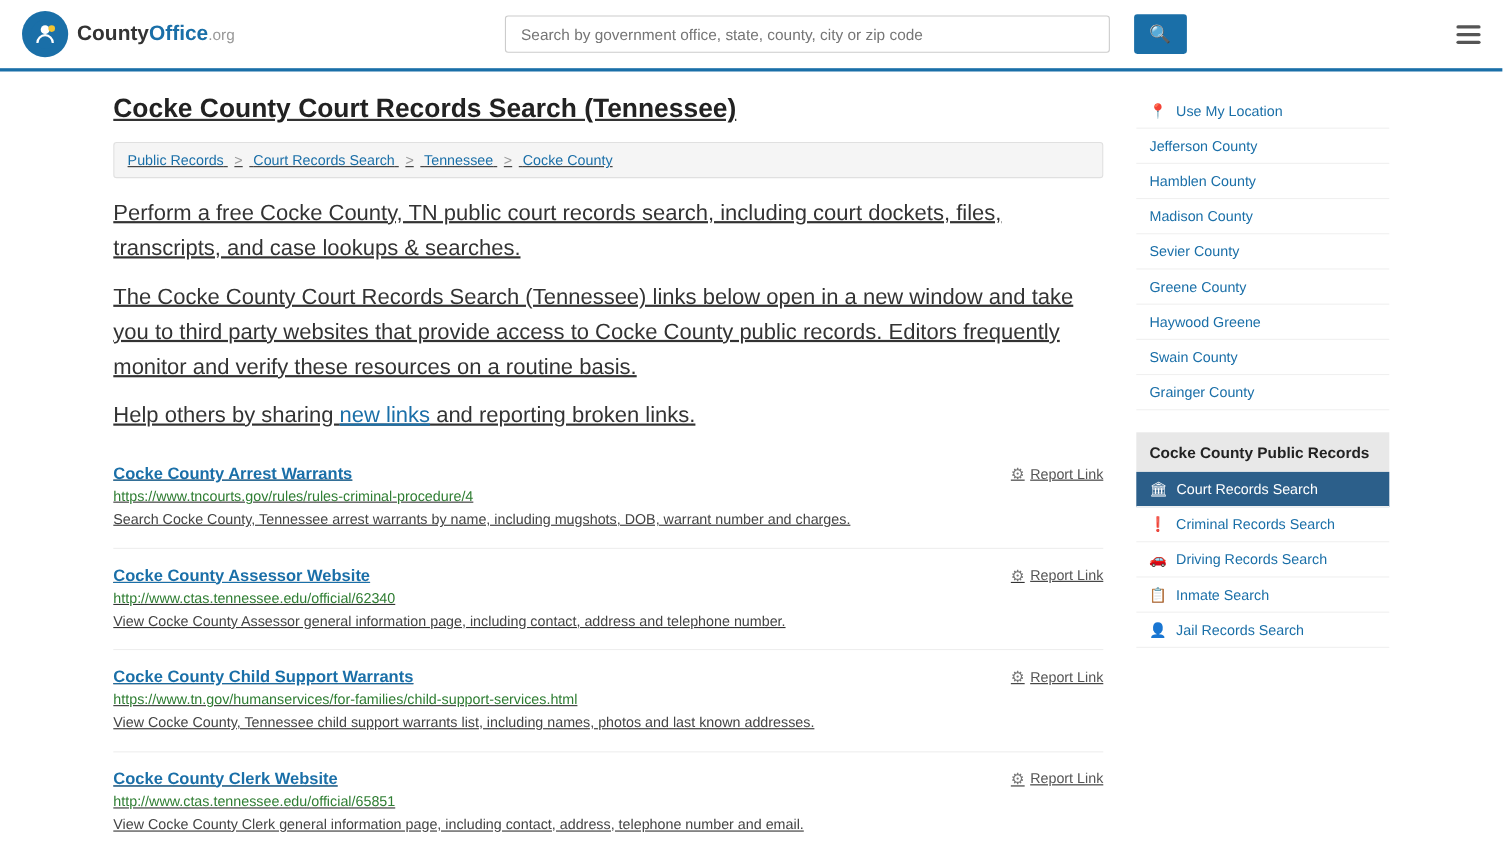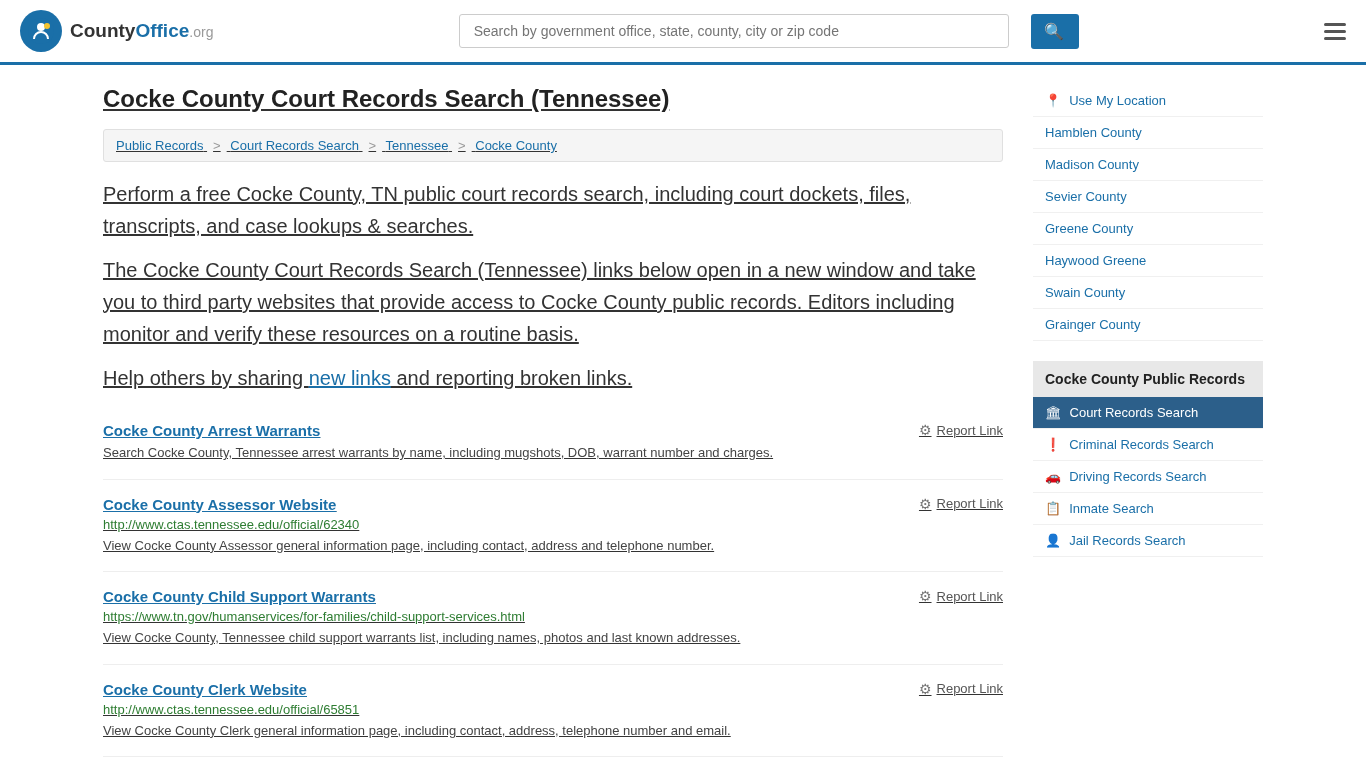--- a/index.html
+++ b/index.html
@@ -246,34 +246,35 @@
       <a href="#">Public Records</a>
       <span class="sep">&gt;</span>
       <a href="#">Court Records Search</a>
       <span class="sep">&gt;</span>
       <a href="#">Tennessee</a>
       <span class="sep">&gt;</span>
       <a href="#">Cocke County</a>
     </div>
 
     <p class="description">Perform a free Cocke County, TN public court records search, including court dockets, files, transcripts, and case lookups &amp; searches.</p>
-    <p class="description">The Cocke County Court Records Search (Tennessee) links below open in a new window and take you to third party websites that provide access to Cocke County public records. Editors including monitor and verify these resources on a routine basis.</p>
+    <p class="description">The Cocke County Court Records Search (Tennessee) links below open in a new window and take you to third party websites that provide access to Cocke County public records. Editors frequently monitor and verify these resources on a routine basis.</p>
     <p class="description">
       <span>Help others by sharing </span><a href="#">new links</a><span> and reporting broken links.</span>
     </p>
 
     <div id="records-container">
         <div class="record-item">
     <div class="record-header">
       <a class="record-title" href="#">Cocke County Arrest Warrants</a>
       <div class="report-link">
         <span class="report-icon">⚙</span>
         <span>Report Link</span>
       </div>
     </div>
+    <div class="record-url">https://www.tncourts.gov/rules/rules-criminal-procedure/4</div>
     <div class="record-desc">Search Cocke County, Tennessee arrest warrants by name, including mugshots, DOB, warrant number and charges.</div>
   </div>
         <div class="record-item">
     <div class="record-header">
       <a class="record-title" href="#">Cocke County Assessor Website</a>
       <div class="report-link">
         <span class="report-icon">⚙</span>
         <span>Report Link</span>
       </div>
     </div>
@@ -308,20 +309,23 @@
 
   <div class="sidebar">
 
     <div class="sidebar-section">
       <div class="sidebar-item">
         <span class="icon location-icon">📍</span>
         <a href="#">Use My Location</a>
       </div>
       <div id="nearby-counties">
           <div class="sidebar-item">
+            <a href="#">Jefferson County</a>
+          </div>
+          <div class="sidebar-item">
             <a href="#">Hamblen County</a>
           </div>
           <div class="sidebar-item">
             <a href="#">Madison County</a>
           </div>
           <div class="sidebar-item">
             <a href="#">Sevier County</a>
           </div>
           <div class="sidebar-item">
             <a href="#">Greene County</a>

